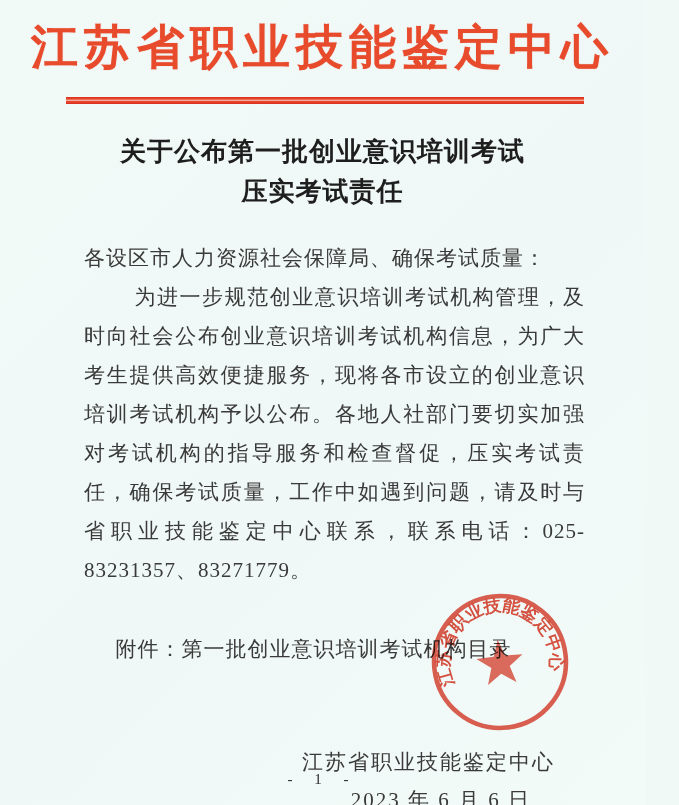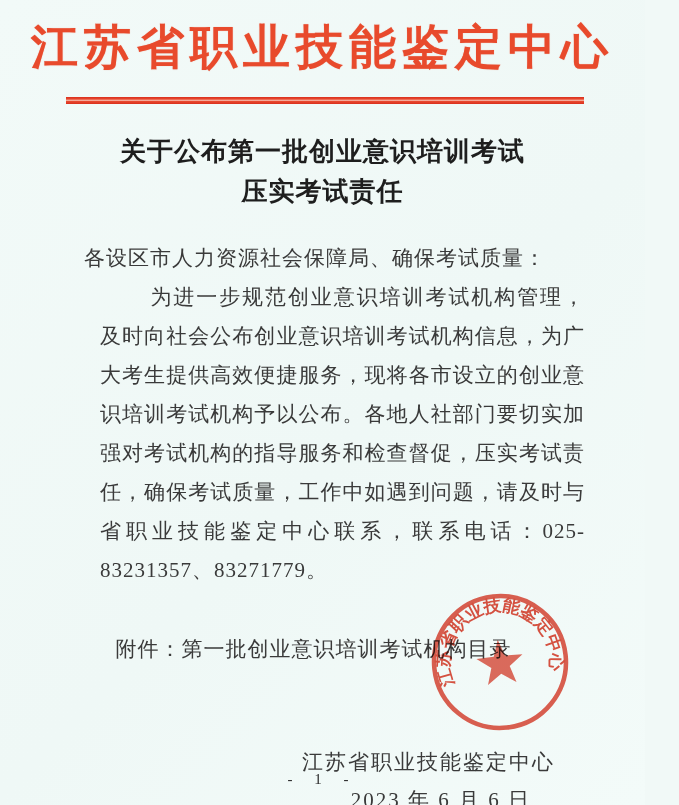--- a/index.html
+++ b/index.html
@@ -42,21 +42,21 @@
     letter-spacing: 1px;
   }
   .content {
     margin: 27px 60px 0 84px;
     font-size: 21px;
     line-height: 39px;
     color: #3a3a3a;
     text-align: justify;
   }
   .salutation { letter-spacing: 1px; }
-  .para { text-indent: 2.4em; letter-spacing: 1px; margin-left: 16px; }
+  .para { text-indent: 2.4em; letter-spacing: 1px; }
   .attachment {
     margin-top: 40px;
     text-indent: 1.5em;
     letter-spacing: 1px;
   }
   .signature {
     margin-top: 74px;
     font-size: 21px;
     line-height: 38px;
     color: #3a3a3a;

